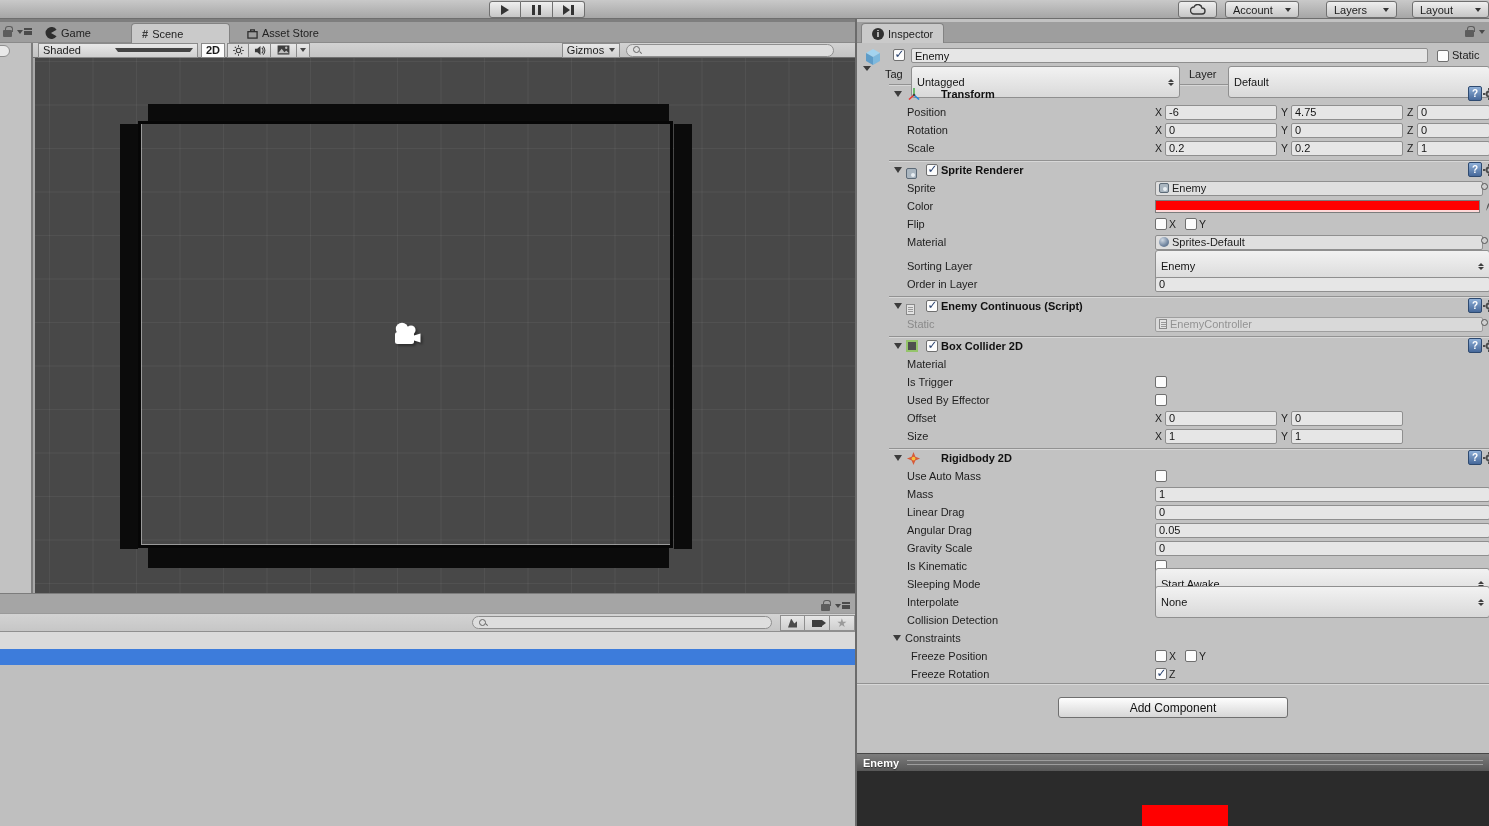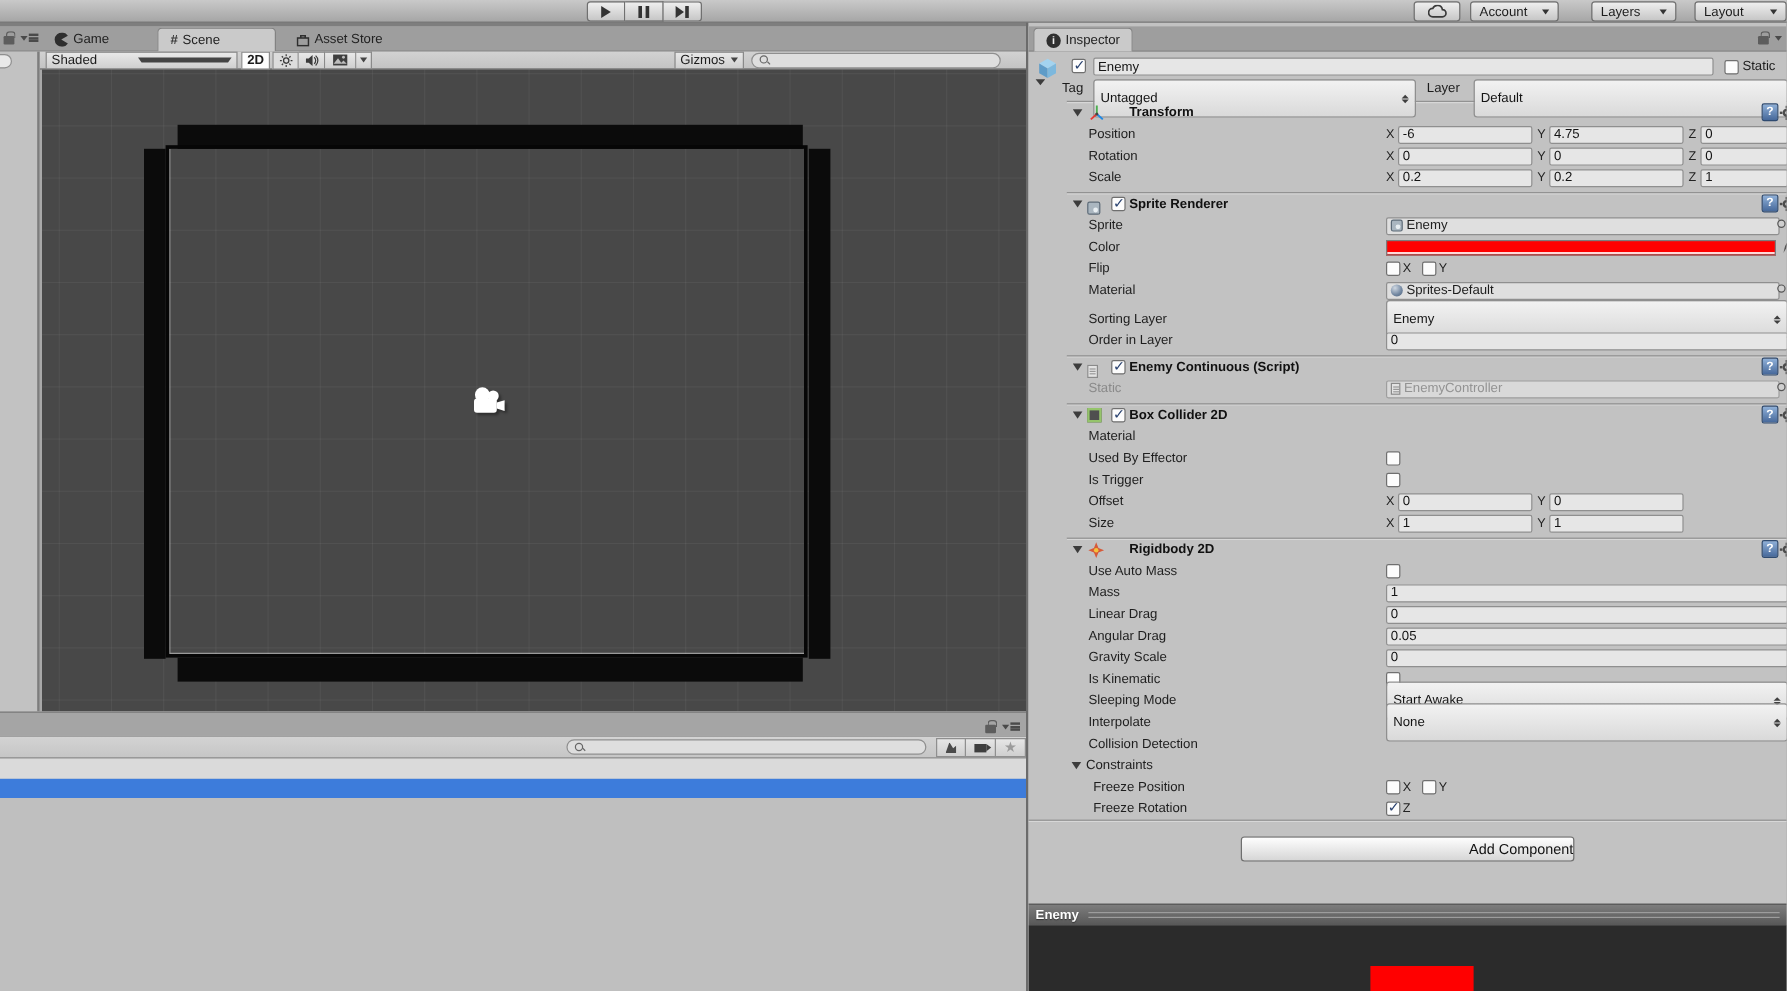--- a/index.html
+++ b/index.html
@@ -136,22 +136,22 @@
   .sr-spriteicon::after { content:""; position:absolute; right:1px; bottom:1px; width:4px; height:4px; background:#e8eef2; border-radius:50%; }
   .mat-sphere { width:10px; height:10px; border-radius:50%; background:radial-gradient(circle at 35% 30%, #cfd8e2, #7186a0 60%, #4c617a); }
   .scripticon { width:9px; height:11px; background:#e3e3e3; border:1px solid #8a8a8a; position:relative; }
   .scripticon::after { content:""; position:absolute; left:1px; top:2px; width:5px; height:1px; background:#999; box-shadow:0 2px 0 #999, 0 4px 0 #999; }
   .pm2dicon { position:relative; width:11px; height:11px; }
   .pm2dicon::before { content:""; position:absolute; left:1px; top:1px; width:6px; height:6px; border-radius:50%; background:#76b041; }
   .pm2dicon::after { content:""; position:absolute; right:0; bottom:0; width:5px; height:5px; background:#3f7d1e; clip-path:polygon(0 100%,100% 0,100% 100%); }
   .constraints-row .fold2 { position:absolute; left:4px; top:6px; width:0; height:0; border-top:6px solid #3c3c3c; border-left:4.5px solid transparent; border-right:4.5px solid transparent; }
   .constraints-row .clbl { padding-left:16px; font-weight:normal; color:#1e1e1e; }
   .addcomp-wrap { display:flex; justify-content:center; margin-top:13px; }
-  .addcomp { width:278px; height:21px; background:linear-gradient(#fefefe,#d6d6d6); border:1px solid #6f6f6f; border-radius:3px;
-    display:flex; align-items:center; justify-content:flex-end; font-size:12px; color:#111; }
+  .addcomp { width:230px; height:21px; background:linear-gradient(#fefefe,#d6d6d6); border:1px solid #6f6f6f; border-radius:3px;
+    display:flex; align-items:center; justify-content:center; font-size:12px; color:#111; }
   .preview { position:absolute; left:0; bottom:0; width:632px; height:73px; }
   .pv-header { height:18px; background:linear-gradient(#7d7d7d,#575757); border-top:1px solid #474747; display:flex; align-items:center; padding:0 6px; }
   .pv-title { color:#fff; font-weight:bold; text-shadow:0 1px 1px rgba(0,0,0,.5); }
   .pv-lines { flex:1; height:5px; margin-left:8px; border-top:1px solid #9d9d9d; border-bottom:1px solid #9d9d9d; }
   .pv-body { position:relative; height:55px; background:#2b2b2b; }
   .pv-sprite { position:absolute; left:285px; top:34px; width:86px; height:21px; }
 
   .hdivider { position:absolute; left:0; top:19px; width:1489px; height:3px; background:#7e7e7e; }
 </style>
 </head>
@@ -571,27 +571,27 @@
                 <rect x="0" y="5" width="2.4" height="2"></rect>
                 <rect x="9.6" y="5" width="2.4" height="2"></rect>
               </g>
               <circle cx="6" cy="6" r="1.5" fill="#c2c2c2"></circle>
             </svg>
         </div>
         <div class="row">
           <span class="rlbl">Material</span>
         </div>
         <div class="row">
+          <span class="rlbl">Is Trigger</span>
+          <div class="vals">
+              <span class="cb"></span>
+            </div>
+        </div>
+        <div class="row">
           <span class="rlbl">Used By Effector</span>
-          <div class="vals">
-              <span class="cb"></span>
-            </div>
-        </div>
-        <div class="row">
-          <span class="rlbl">Is Trigger</span>
           <div class="vals">
               <span class="cb"></span>
             </div>
         </div>
         <div class="row">
           <span class="rlbl">Offset</span>
           <div class="vals">
             <span class="ax">X</span>
               <div class="field f-xyz">
                 <span>0</span>

